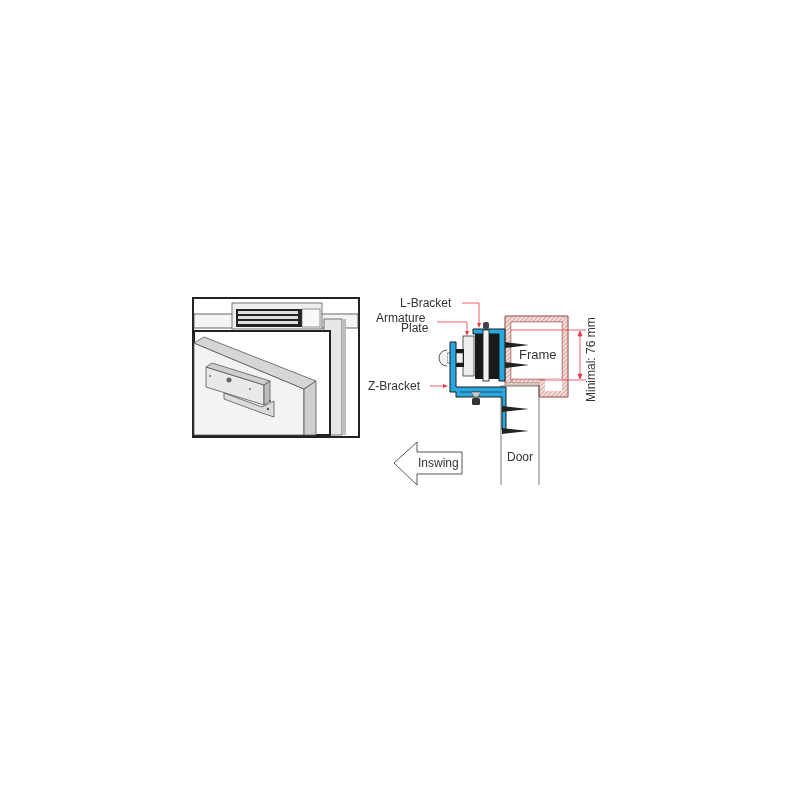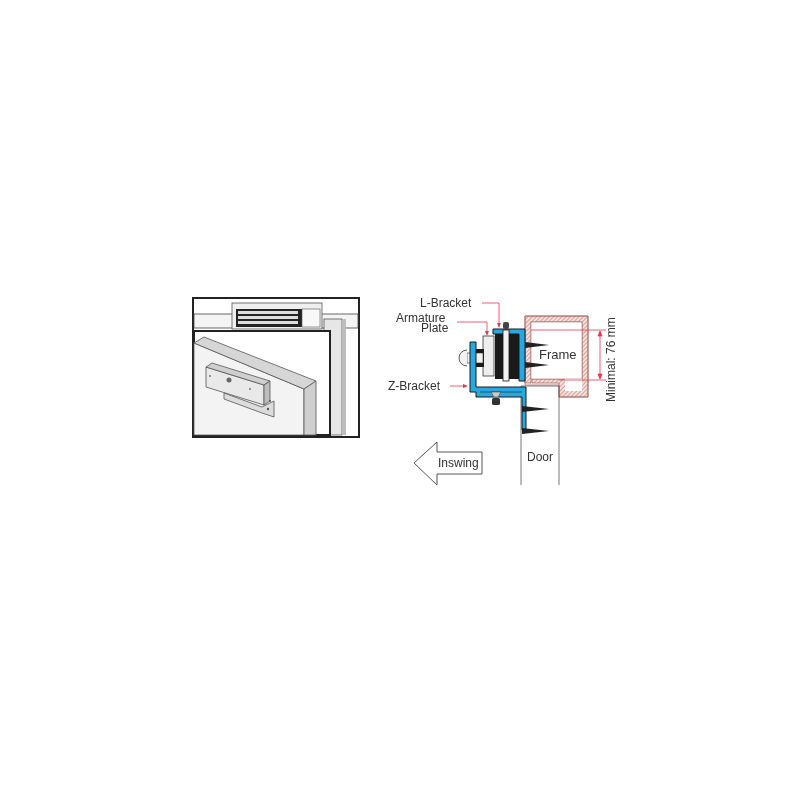--- a/index.html
+++ b/index.html
@@ -1,18 +1,18 @@
 <!DOCTYPE html>
 <html><head>
 <meta charset="utf-8">
 <style>
   html, body { margin: 0; padding: 0; background: #ffffff; }
   body { width: 800px; height: 800px; position: relative; overflow: hidden; font-family: "Liberation Sans", sans-serif; }
   .photo-panel { position: absolute; left: 192px; top: 297px; width: 168px; height: 141px; }
-  .diagram-panel { position: absolute; left: 384px; top: 290px; width: 250px; height: 200px; }
+  .diagram-panel { position: absolute; left: 364px; top: 290px; width: 250px; height: 200px; }
   svg text { font-family: "Liberation Sans", sans-serif; fill: #333333; }
 </style>
 </head>
 <body>
 
 <div class="photo-panel">
   <svg width="168" height="141" viewBox="0 0 168 141">
 
     <rect x="1" y="1" width="166" height="139" fill="#ffffff" stroke="#222" stroke-width="2"></rect>
 

